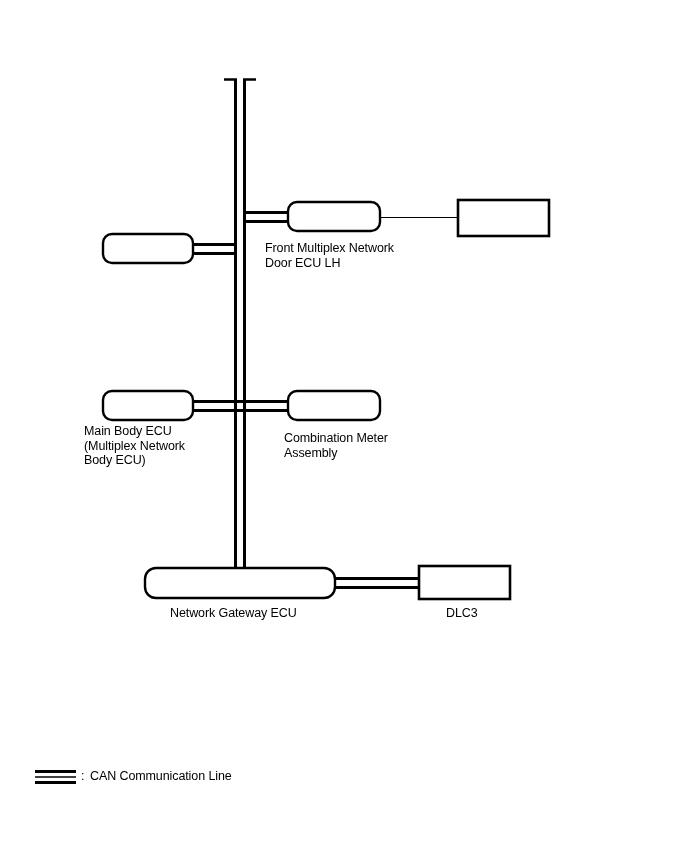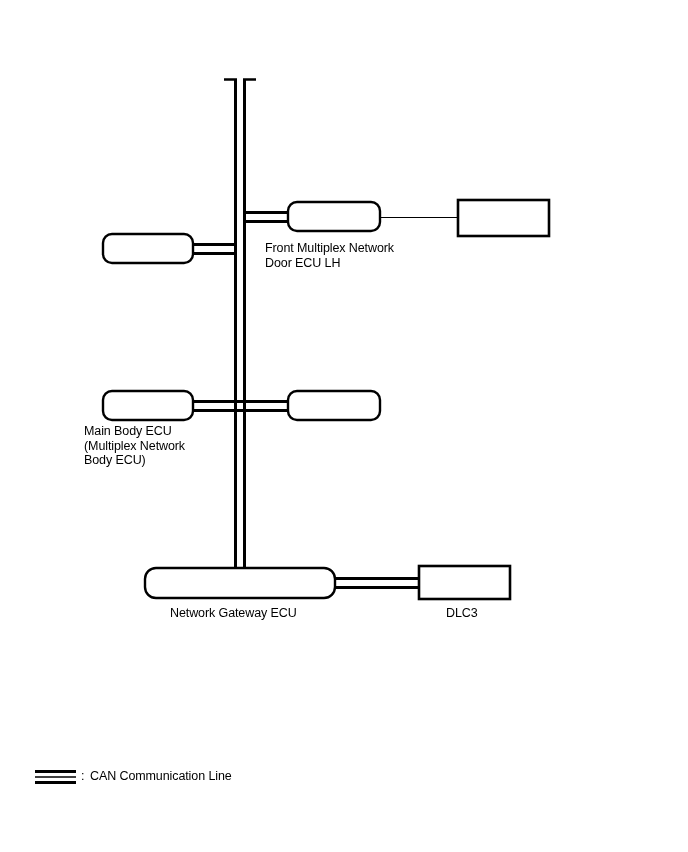--- a/index.html
+++ b/index.html
@@ -116,20 +116,22 @@
 
 
   <div class="lbl" style="left:265px; top:241px;">Front Multiplex Network
 Door ECU LH</div>
 
 
   <div class="lbl" style="left:84px; top:424px;">Main Body ECU
 (Multiplex Network
 Body ECU)</div>
 
+  <div class="lbl" style="left:284px; top:431px;">Combination Meter
+Assembly</div>
 
   <div class="lbl" style="left:170px; top:606px;">Network Gateway ECU</div>
 
   <div class="lbl" style="left:446px; top:606px;">DLC3</div>
 
   <div class="legend-label" style="left:81px; top:769px;">:</div>
 
   <div class="legend-label" style="left:90px; top:769px;">CAN Communication Line</div>
 
 </div>

